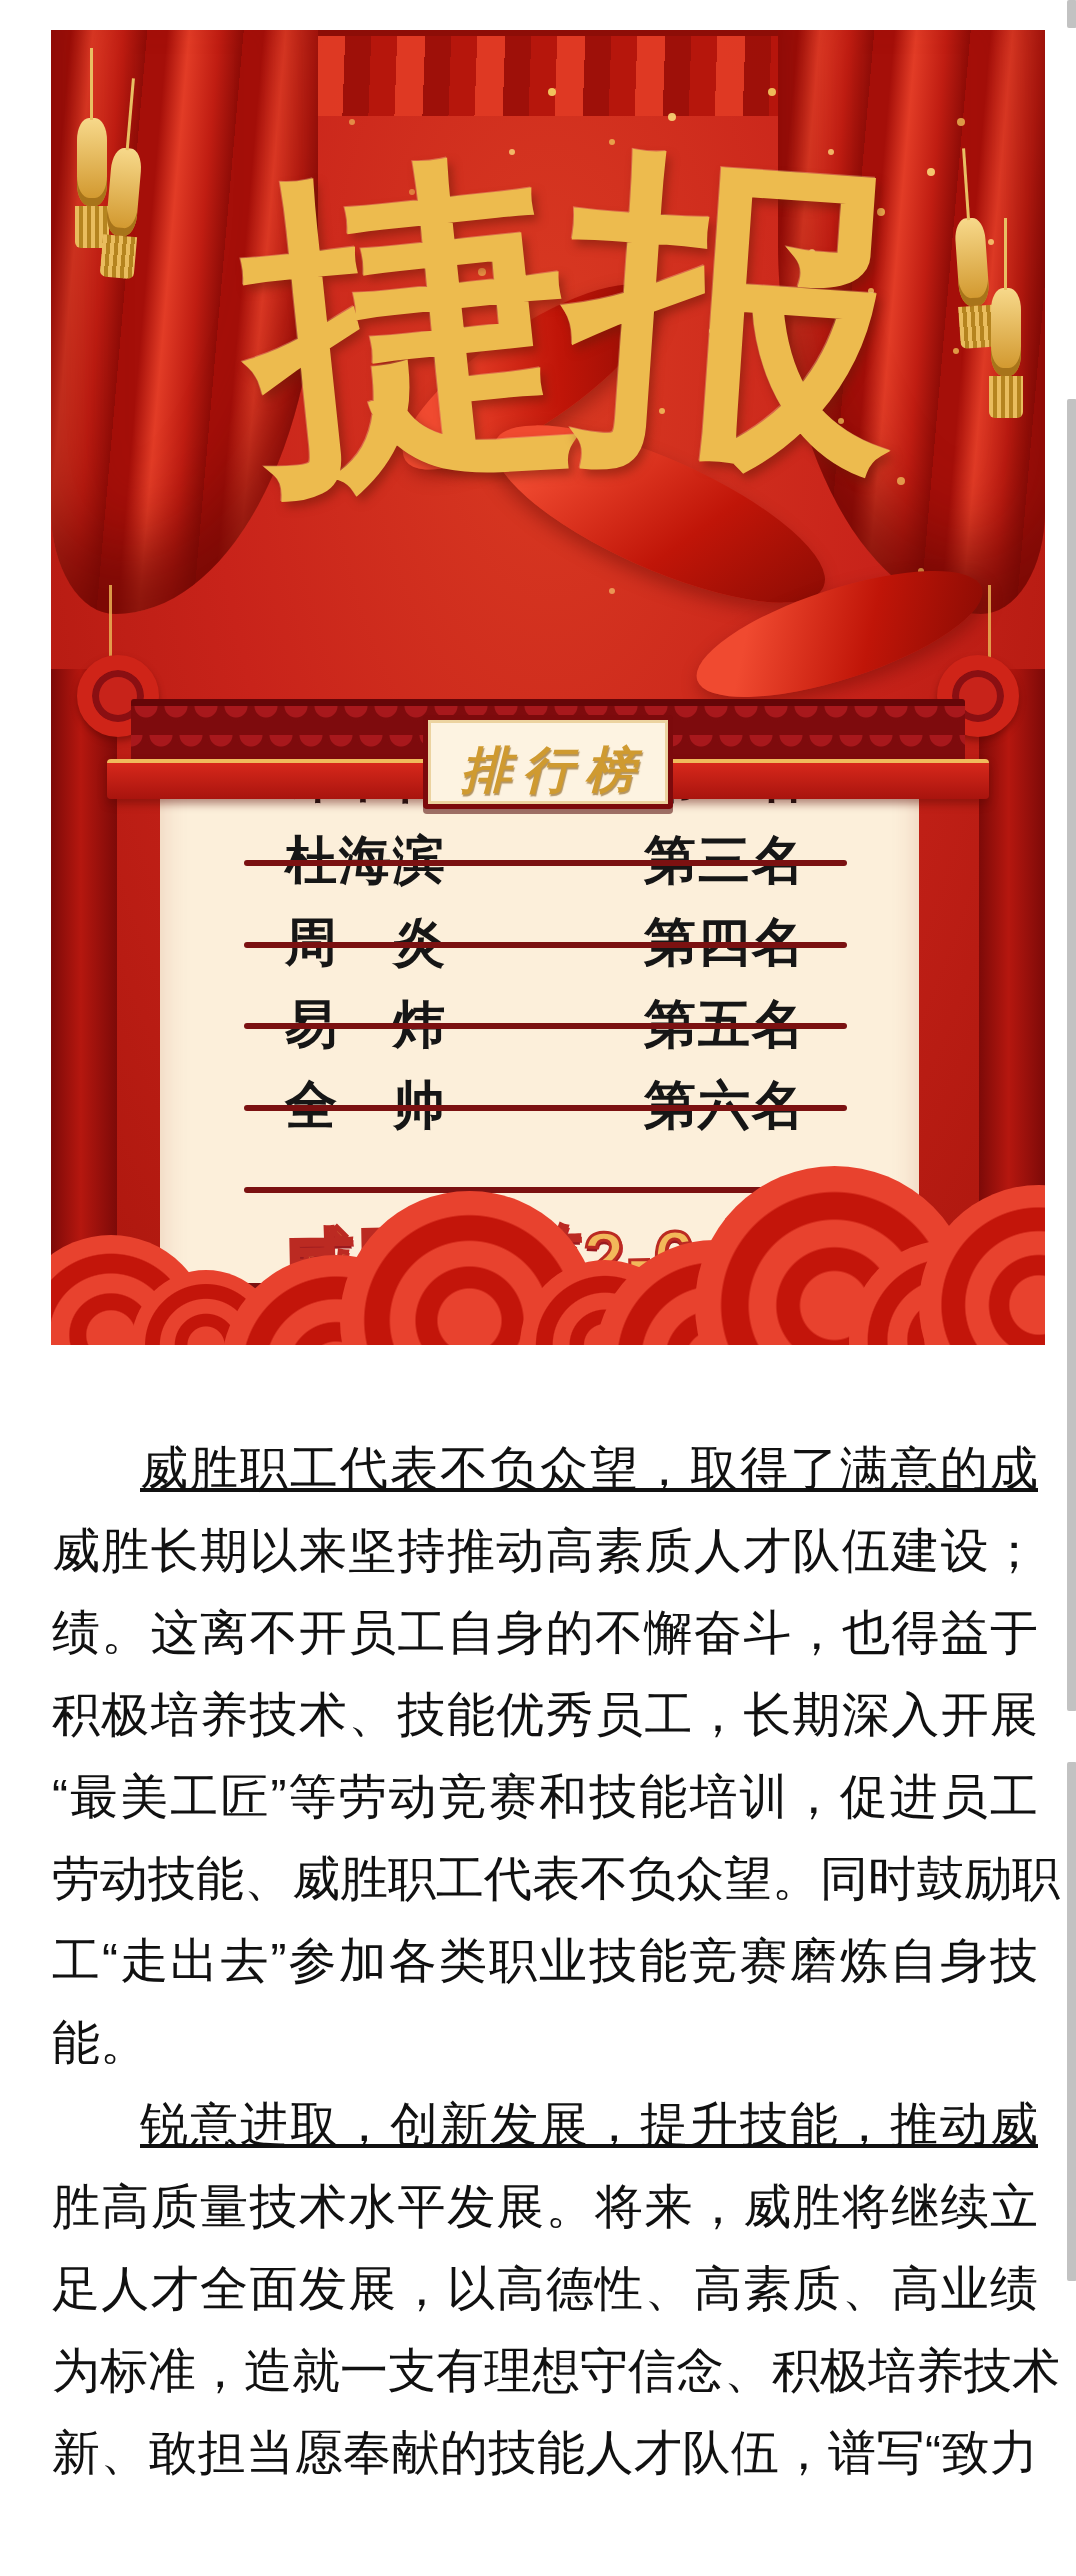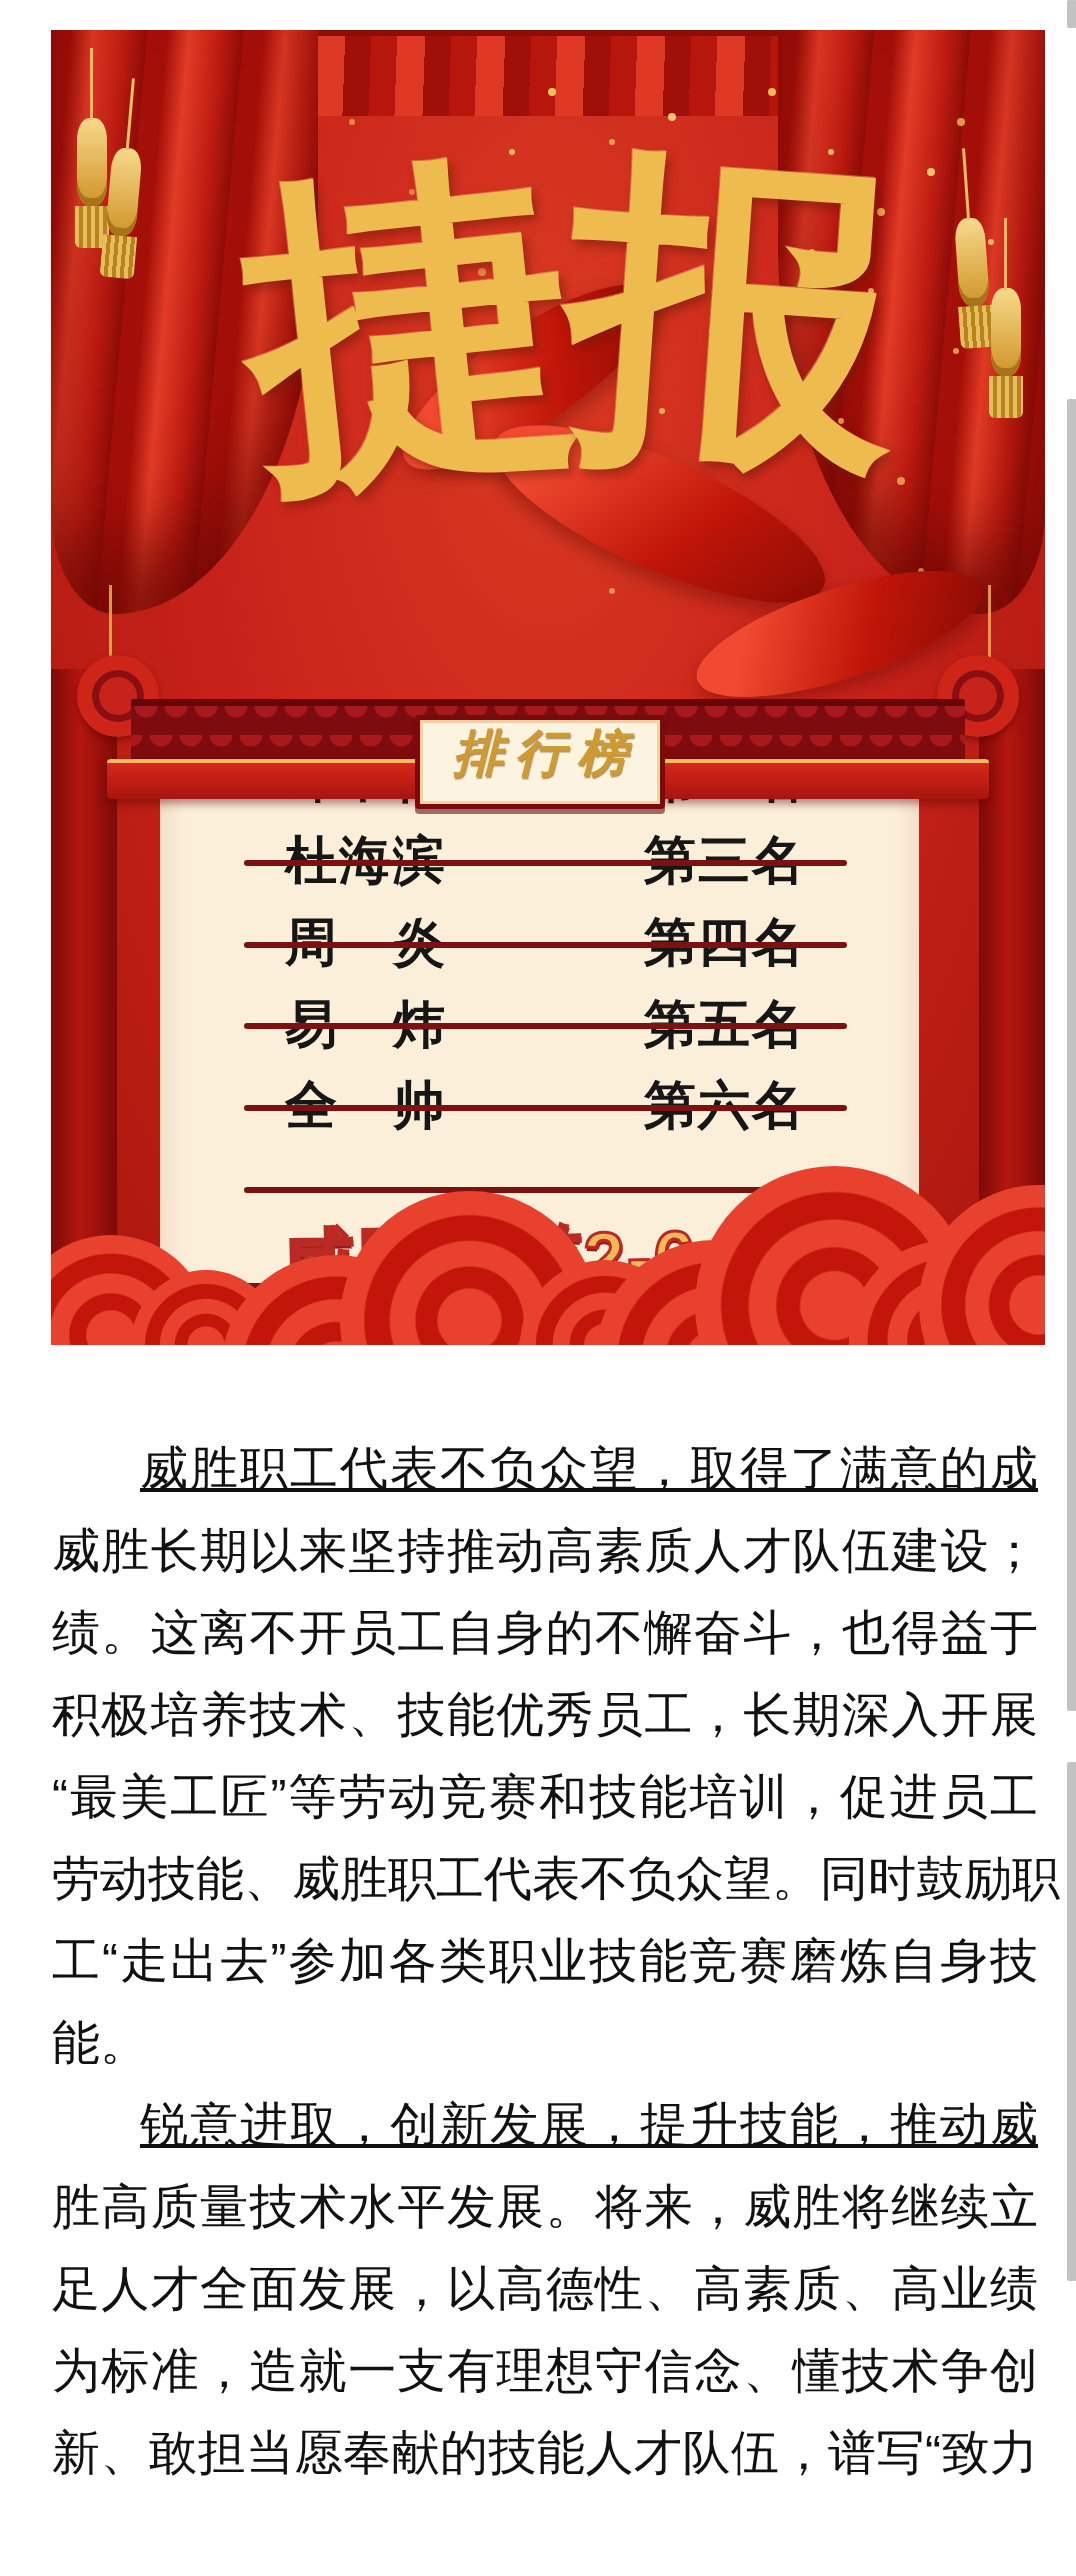--- a/index.html
+++ b/index.html
@@ -75,24 +75,24 @@
   .curl.cl { left:26px; } .curl.cr { right:26px; }
   .tiles { position:absolute; left:80px; top:669px; width:834px; height:64px;
            background:#7e0b0d; border-top:7px solid #650608; border-radius:3px; }
   .tiles::before, .tiles::after { content:""; position:absolute; left:0; width:100%; height:29px;
            background: radial-gradient(circle at 15px 0px, #a8181c 11px, #7e0b0d 12px 14px, rgba(0,0,0,0) 15px);
            background-size:30px 29px; background-repeat:repeat-x; }
   .tiles::before { top:0; } .tiles::after { top:29px; background-position:15px 0; }
   .fascia { position:absolute; left:56px; top:729px; width:882px; height:40px;
             background: linear-gradient(#d7281b,#a8140e); border-top:4px solid #f0bb5c;
             border-radius:4px; box-shadow: 0 5px 8px rgba(90,8,4,.45); }
-  .plaque { position:absolute; left:364px; top:685px; width:250px; height:94px;
+  .plaque { position:absolute; left:372px; top:685px; width:250px; height:94px;
             background:#fdf3e1; border:5px solid #7c0a0c; border-radius:4px;
             box-shadow: 0 5px 0 rgba(80,6,6,.55), inset 0 0 0 3px #ecd3a0;
-            display:flex; align-items:flex-start; justify-content:center; }
+            display:flex; align-items:flex-end; justify-content:center; }
   .plaque span { font-family:"DejaVu Serif", serif; font-style:italic; font-weight:700;
             font-size:50px; color:#cf9a30; letter-spacing:12px; padding-left:12px;
             text-shadow:1px 2px 1px rgba(130,85,15,.6); }
 
   .col { position:absolute; top:639px; width:66px; height:677px;
          background: linear-gradient(90deg,#7d0a08,#b5170f 45%,#7d0a08); }
   .col.left { left:0; } .col.right { right:0; }
 
   .panel { position:absolute; left:109px; top:732px; width:759px; height:584px;
            background:#fcefda; box-shadow: inset 0 0 28px rgba(150,40,20,.18); }
@@ -221,21 +221,21 @@
     <div class="tline">威胜长期以来坚持推动高素质人才队伍建设；</div>
     <div class="tline">绩。这离不开员工自身的不懈奋斗，也得益于</div>
     <div class="tline">积极培养技术、技能优秀员工，长期深入开展</div>
     <div class="tline">“最美工匠”等劳动竞赛和技能培训，促进员工</div>
     <div class="tline">劳动技能、威胜职工代表不负众望。同时鼓励职</div>
     <div class="tline">工“走出去”参加各类职业技能竞赛磨炼自身技</div>
     <div class="tline end">能。</div>
     <div class="tline indent">锐意进取，创新发展，提升技能，推动威</div>
     <div class="tline">胜高质量技术水平发展。将来，威胜将继续立</div>
     <div class="tline">足人才全面发展，以高德性、高素质、高业绩</div>
-    <div class="tline">为标准，造就一支有理想守信念、懂技术争创</div>
+    <div class="tline">为标准，造就一支有理想守信念、积极培养技术</div>
     <div class="tline">新、敢担当愿奉献的技能人才队伍，谱写“致力</div>
   </div>
 
   <div class="sb seg1"></div>
   <div class="sb seg2"></div>
   <div class="sb seg3"></div>
 </div>
 
 
 </body></html>

